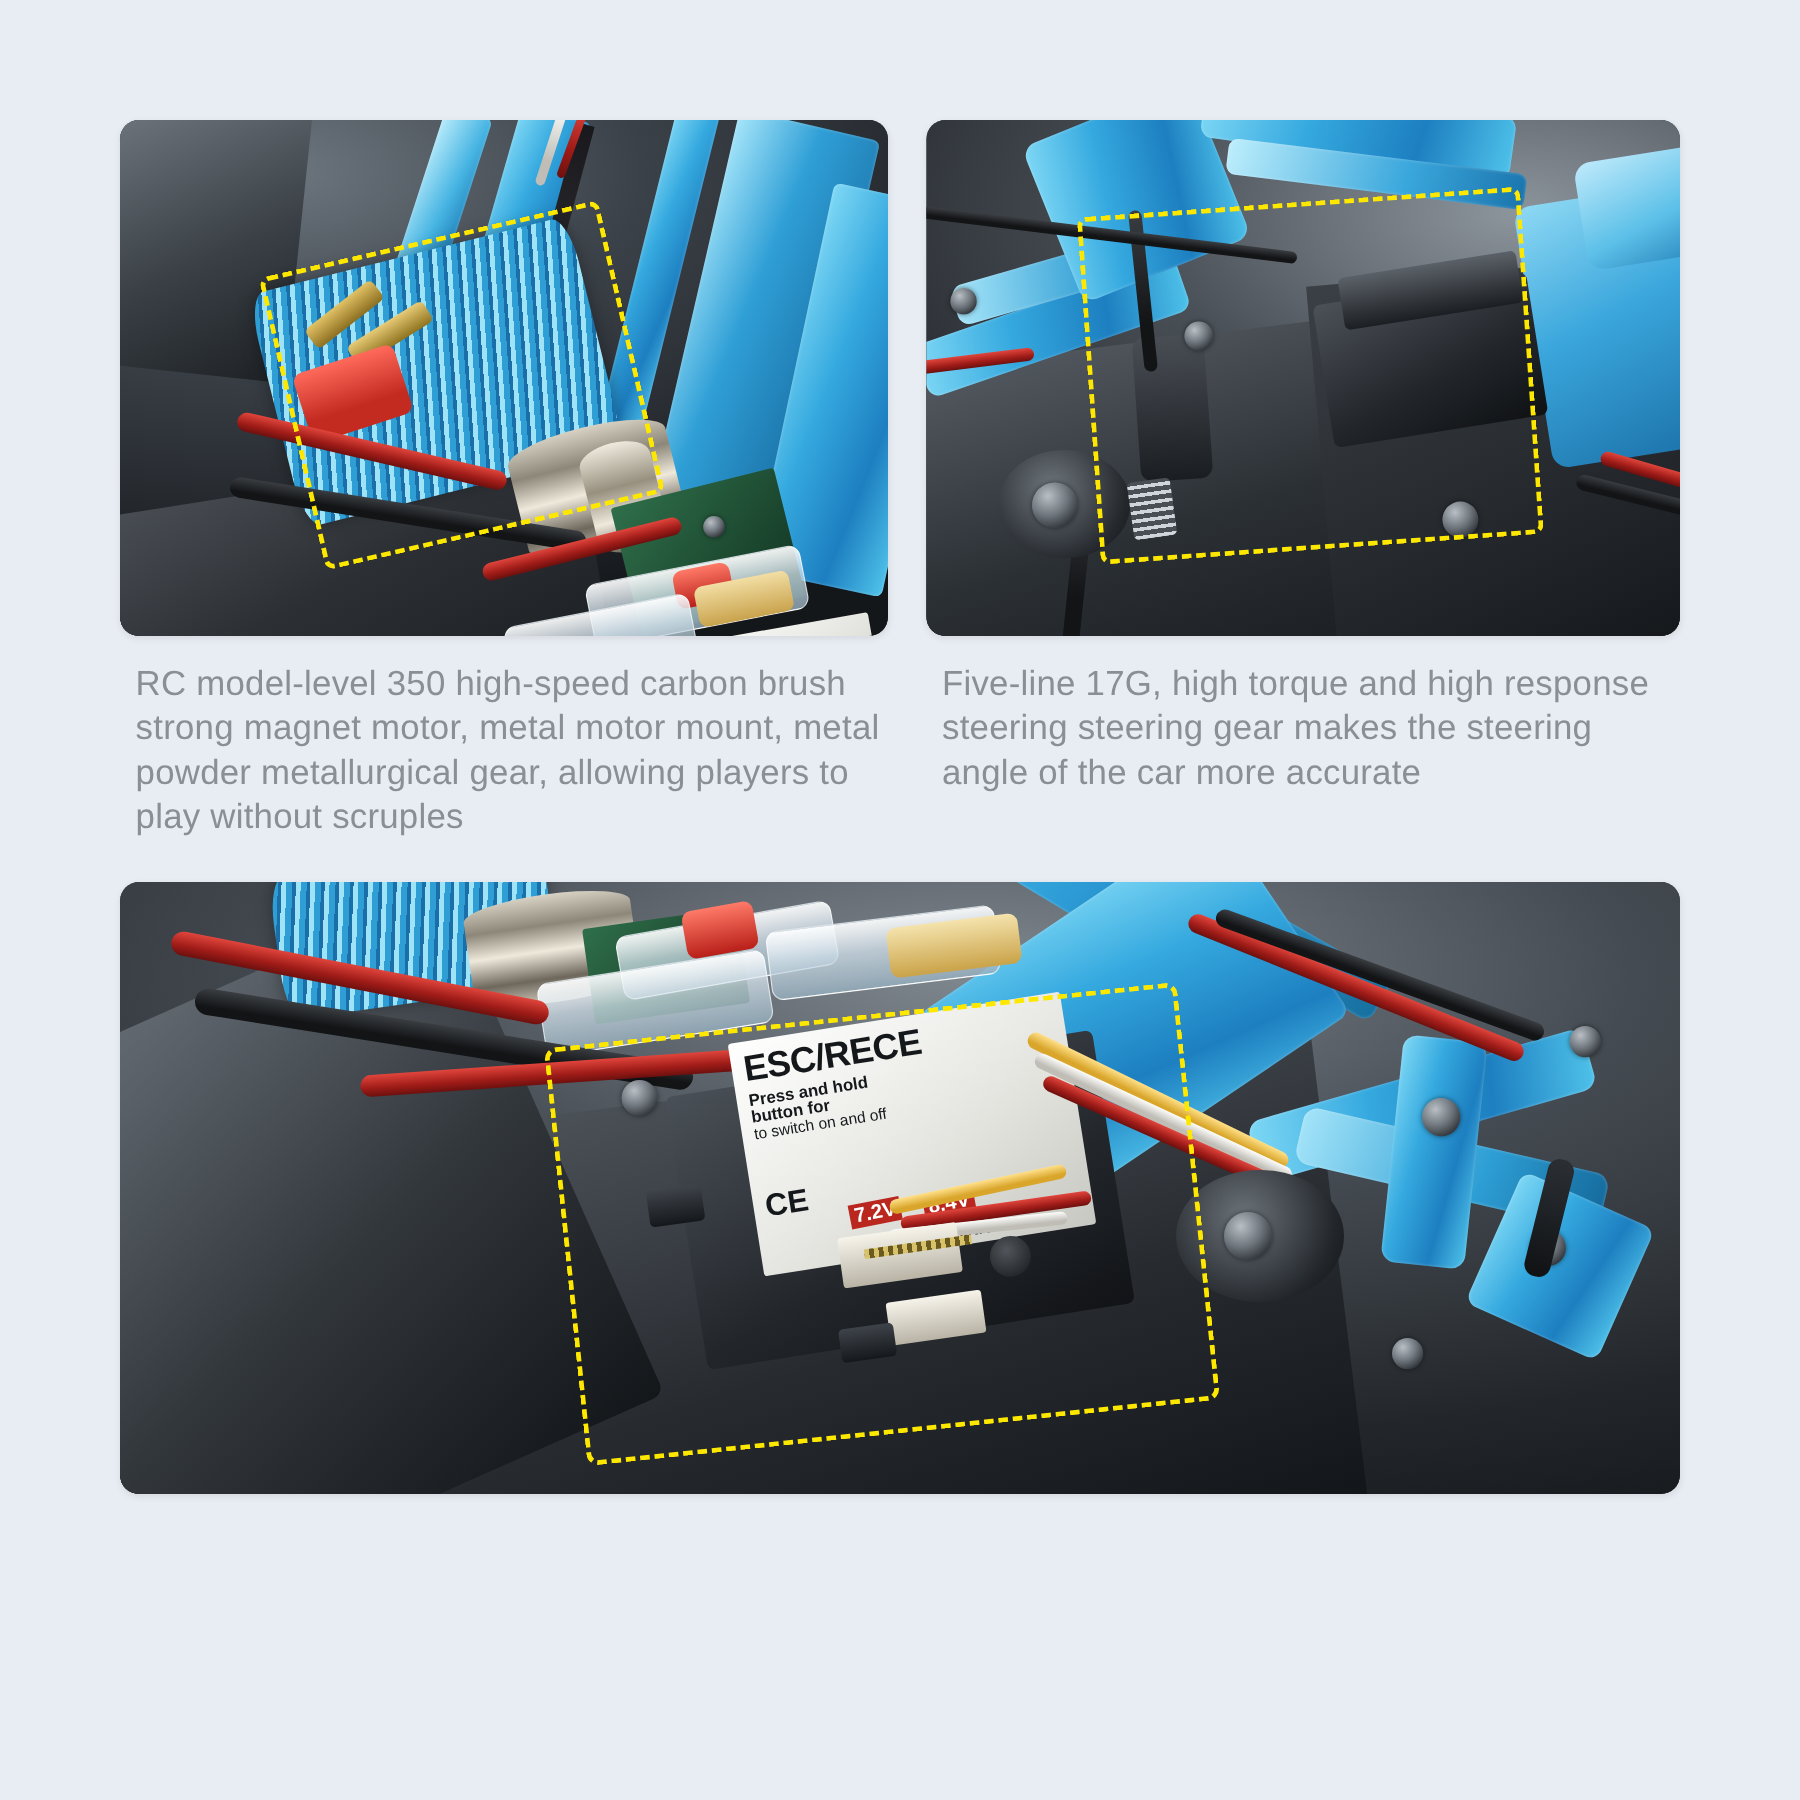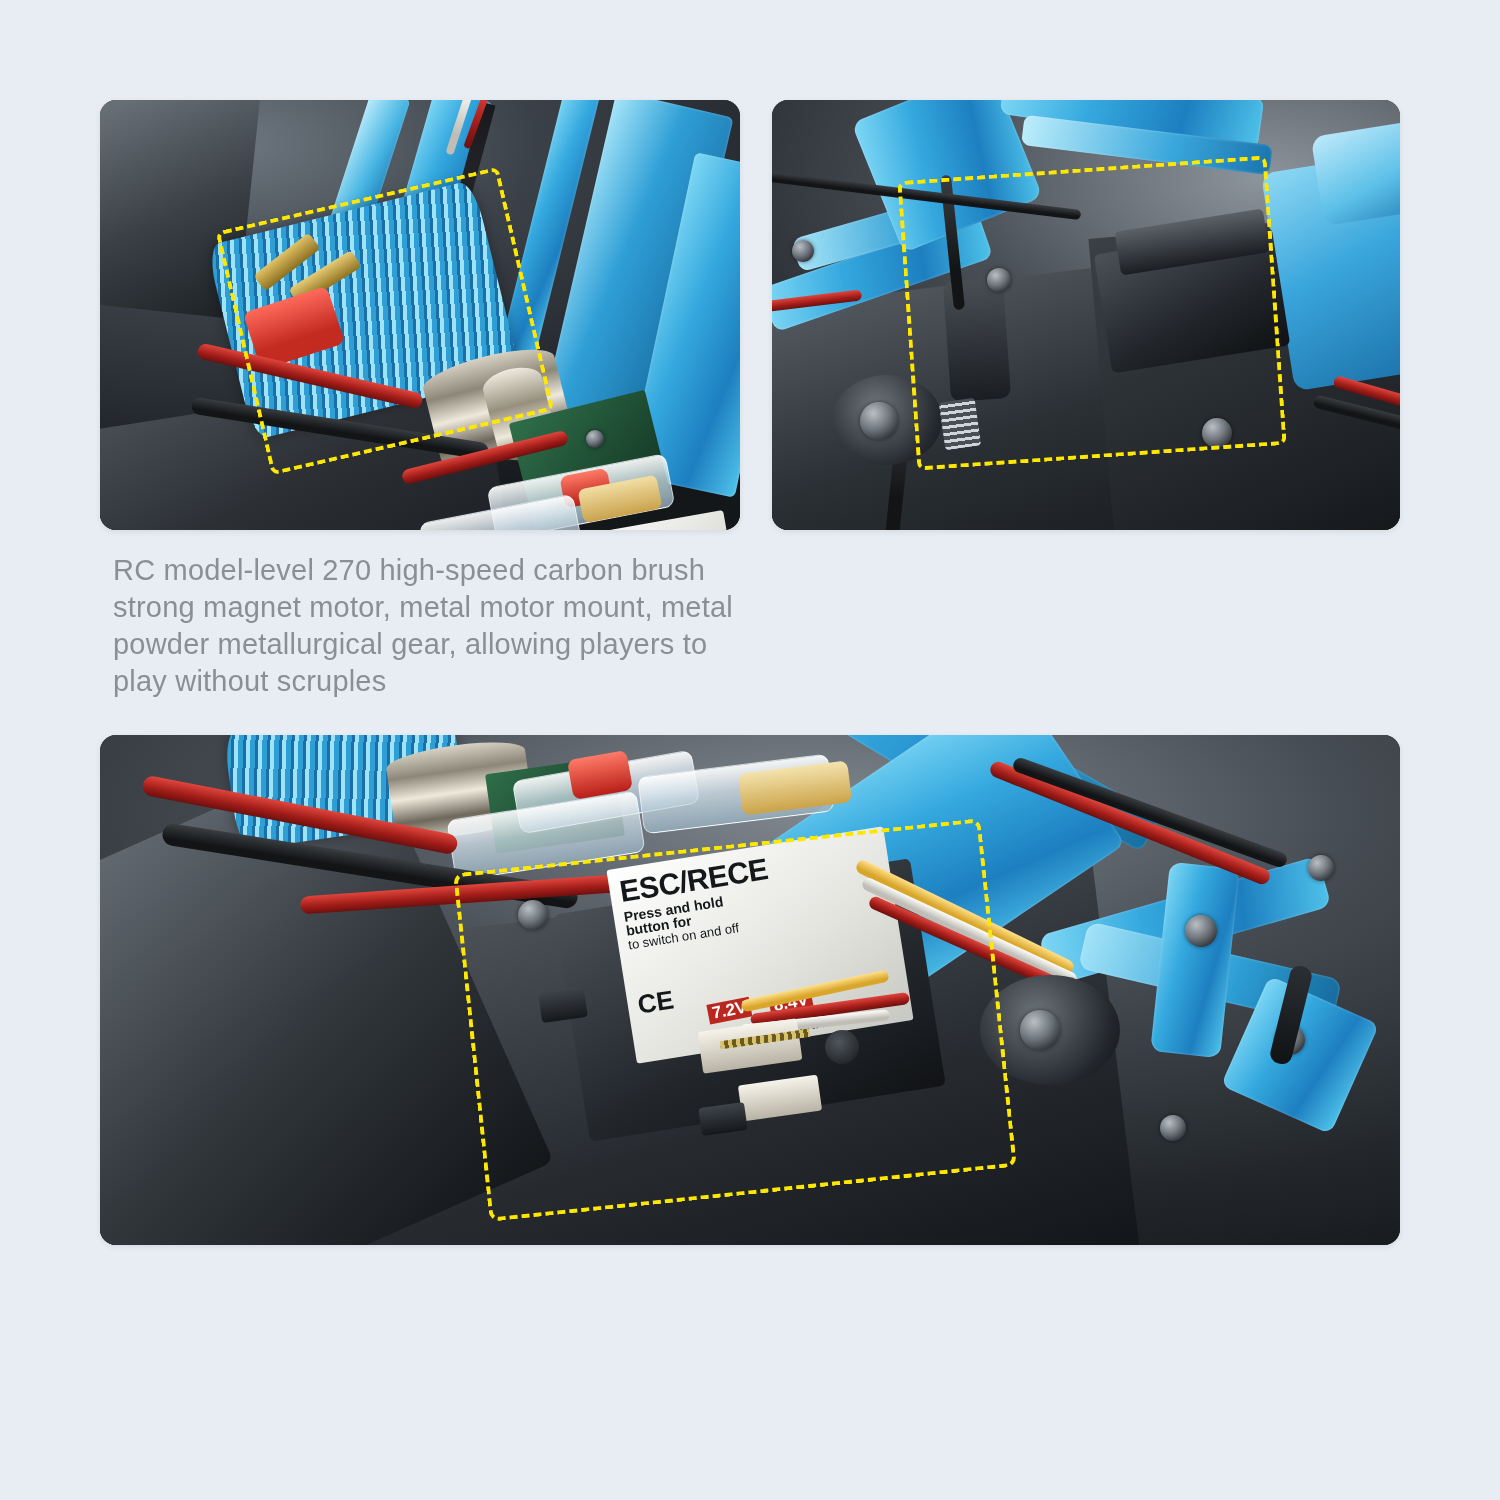--- a/index.html
+++ b/index.html
@@ -195,21 +195,21 @@
         <div class="lw-title" style="font-size:17px;">ESC/RECE</div>
 
       </div>
 
       <div class="screw" style="left:486px; top:330px; width:18px; height:18px;"></div>
 
       <div class="dash" style="left:140px; top:96px; width:290px; height:250px; transform:rotate(-13deg); border-radius:8px;"></div>
     </div>
   </div>
 
-  <div class="caption" style="left:113px; top:552px; width:640px;">RC model-level 270 high-speed carbon brush strong magnet motor, metal motor mount, metal powder metallurgical gear, allowing players to play without scruples</div>
+  <div class="caption" style="left:113px; top:552px; width:640px;">RC model-level 350 high-speed carbon brush strong magnet motor, metal motor mount, metal powder metallurgical gear, allowing players to play without scruples</div>
 
   <div class="panel" style="left:772px; top:100px; width:628px; height:430px;">
     <div class="photo">
       <div class="bg-dark2"></div>
 
       <div class="chassis" style="left:-30px; top:180px; width:520px; height:300px; transform:rotate(-7deg); background:linear-gradient(170deg,#565c63,#2b3035 50%,#16191c);"></div>
       <div class="chassis" style="left:330px; top:120px; width:420px; height:330px; transform:rotate(-5deg); background:linear-gradient(160deg,#3b4046,#22262a 60%,#101215);"></div>
 
       <div class="blue-bar" style="left:-10px; top:150px; width:230px; height:46px; transform:rotate(-19deg); border-radius:10px;"></div>
       <div class="blue-bar" style="left:20px; top:110px; width:210px; height:34px; transform:rotate(-16deg); border-radius:10px; background:linear-gradient(100deg,#a9e7fa,#2d9bd2 60%,#14648f);"></div>
@@ -238,20 +238,21 @@
       <div class="screw" style="left:20px; top:140px; width:22px; height:22px;"></div>
       <div class="screw" style="left:215px; top:168px; width:24px; height:24px;"></div>
       <div class="screw" style="left:430px; top:318px; width:30px; height:30px;"></div>
 
       <div style="position:absolute; left:170px; top:300px; width:36px; height:48px; transform:rotate(-8deg); background:repeating-linear-gradient(0deg,#cfd5da 0 3px,#4a4f55 3px 7px); border-radius:4px;"></div>
 
       <div class="dash" style="left:135px; top:68px; width:370px; height:290px; transform:rotate(-4deg); border-radius:8px;"></div>
     </div>
   </div>
 
+  <div class="caption" style="left:785px; top:552px; width:620px;">Five-line 17G, high torque and high response steering steering gear makes the steering angle of the car more accurate</div>
 
   <div class="panel" style="left:100px; top:735px; width:1300px; height:510px;">
     <div class="photo">
       <div class="bg-dark2" style="background:radial-gradient(120% 110% at 55% 15%, #7f878f 0%, #454b52 35%, #23272b 70%, #0f1114 100%);"></div>
 
       <div class="chassis" style="left:120px; top:170px; width:900px; height:420px; transform:rotate(-7deg); background:linear-gradient(170deg,#51575e,#272b30 55%,#111417); border-radius:12px;"></div>
       <div class="chassis" style="left:-80px; top:80px; width:460px; height:460px; transform:rotate(-24deg); background:linear-gradient(160deg,#6b737b,#32373c 55%,#14171a); border-radius:10px;"></div>
 
       <div class="blue-bar" style="left:600px; top:-10px; width:420px; height:44px; transform:rotate(31deg); border-radius:10px;"></div>
       <div class="blue-bar" style="left:640px; top:-30px; width:440px; height:40px; transform:rotate(30deg); border-radius:10px; background:linear-gradient(100deg,#b5ebfb,#38a6db 55%,#166f9f);"></div>

